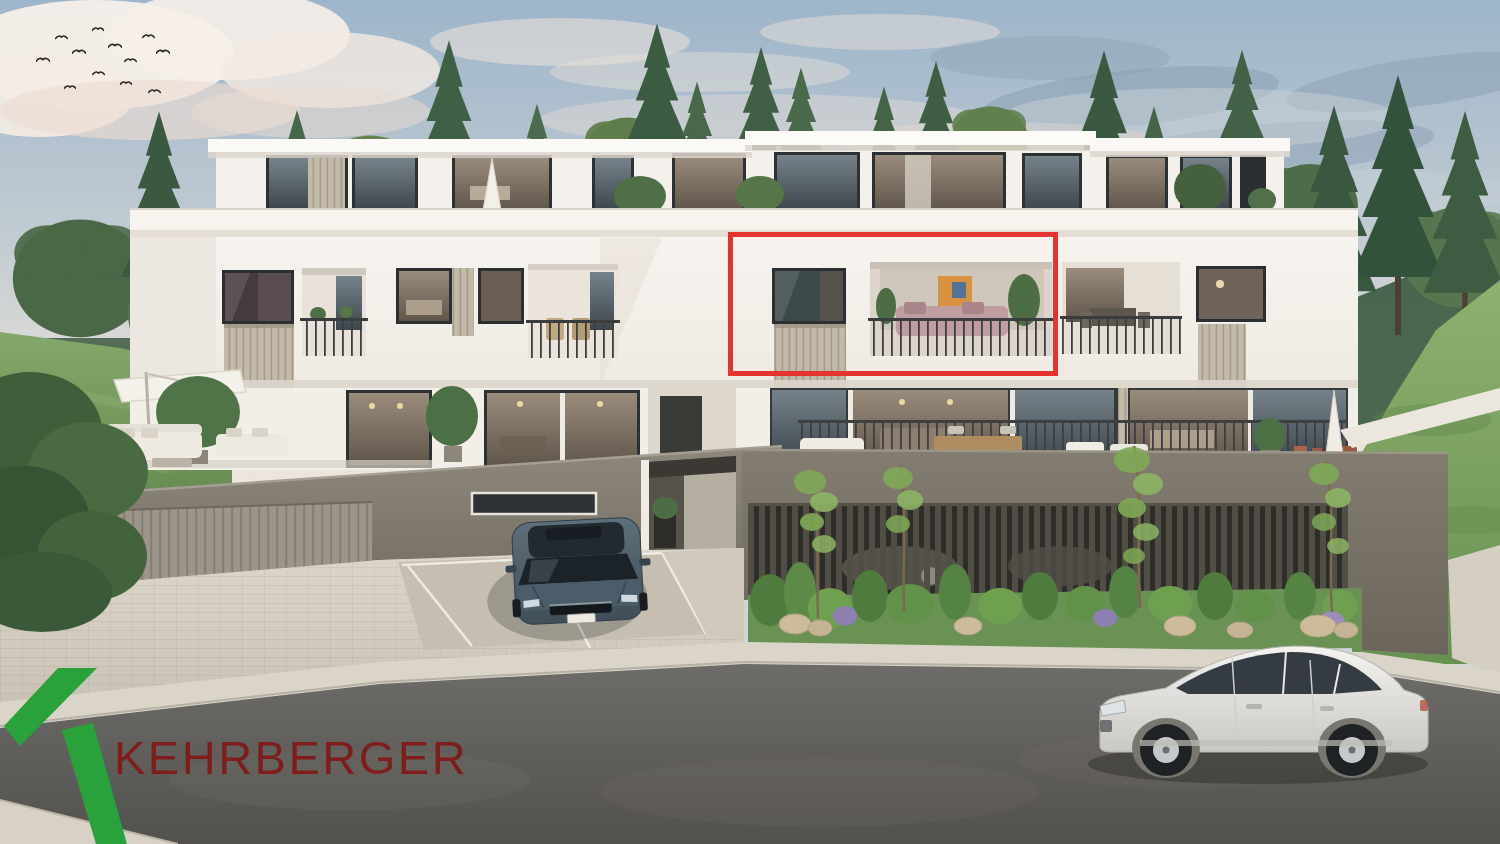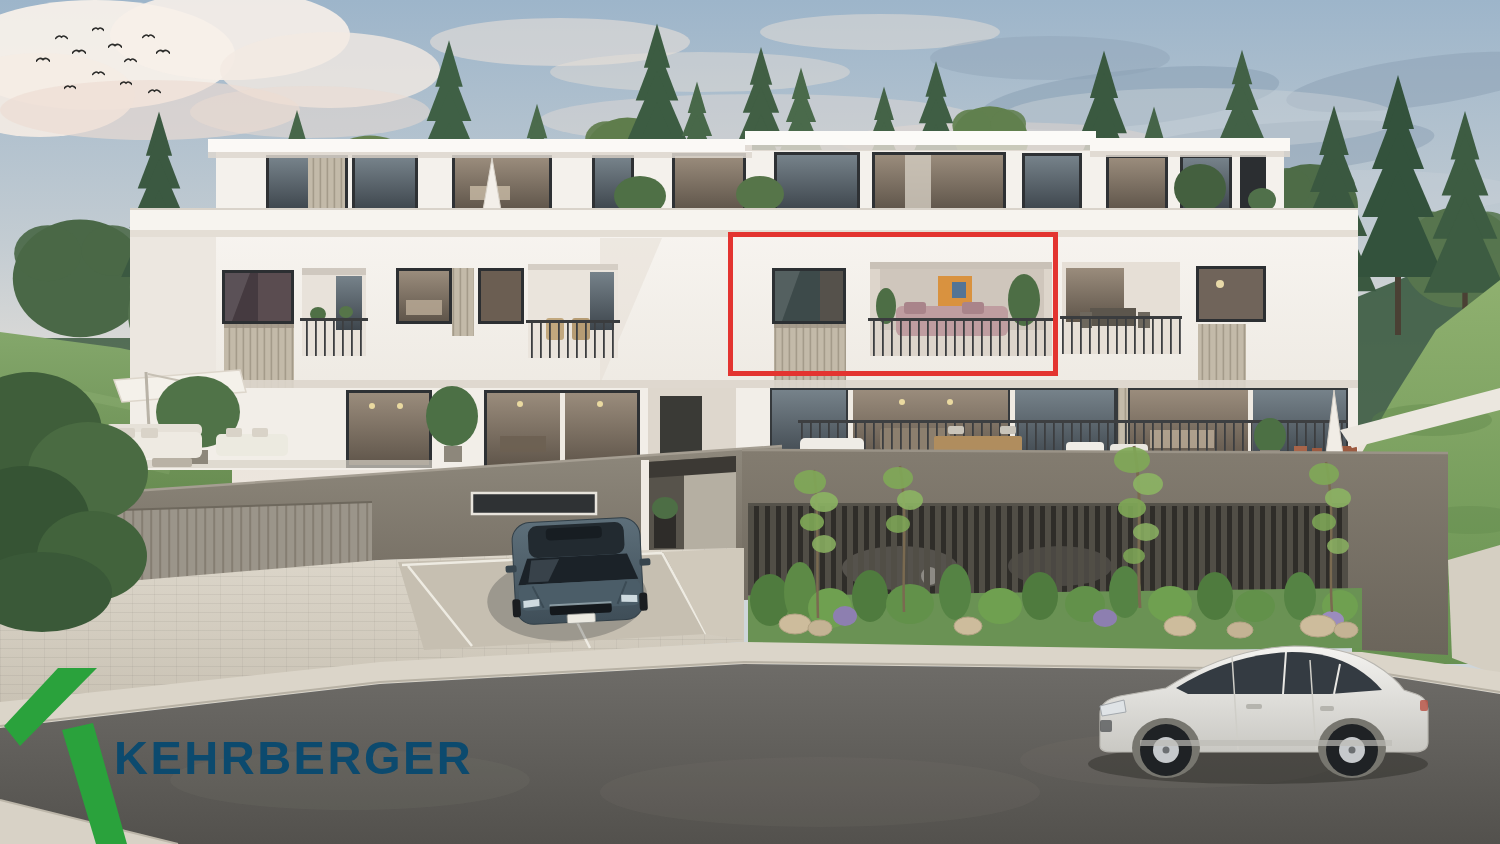--- a/index.html
+++ b/index.html
@@ -9,21 +9,21 @@
   }
   .stage svg.scene{position:absolute;left:0;top:0;width:1500px;height:844px;display:block;}
   .highlight{
     position:absolute;left:728px;top:232px;width:330px;height:144px;
     border:5px solid #e33430;box-sizing:border-box;pointer-events:none;
   }
   .logo{position:absolute;left:0;top:660px;width:520px;height:184px;}
   .logo-mark{position:absolute;left:0;top:0;width:130px;height:184px;}
   .logo-text{
     position:absolute;left:114px;top:70px;
-    color:#0c4a6e;font-size:47px;font-weight:700;letter-spacing:2.5px;
+    color:#7f1d1d;font-size:47px;font-weight:400;letter-spacing:2.5px;
     font-family:"Liberation Sans",sans-serif;white-space:nowrap;
   }
 </style>
 </head>
 <body>
 
 <div class="stage">
 
 <svg class="scene" viewBox="0 0 1500 844" xmlns="http://www.w3.org/2000/svg">
   <defs>

